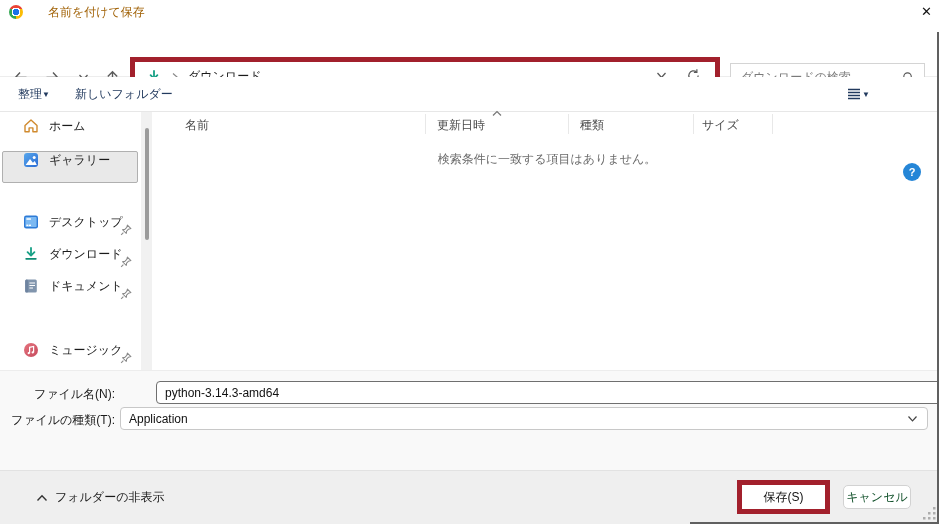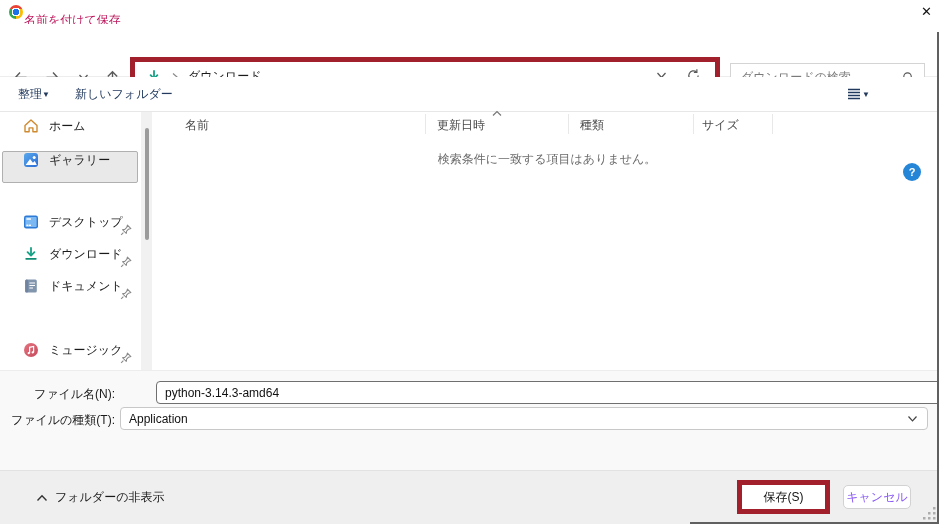--- a/index.html
+++ b/index.html
@@ -11,21 +11,21 @@
   }
   .abs { position:absolute; }
   svg { display:block; }
 
   
   .titlebar { left:0; top:0; width:939px; height:24px; background:#fff; }
   .chrome-icon { left:9px; top:5px; width:14px; height:14px; border-radius:50%;
     background:
       radial-gradient(circle at center, #1A73E8 0 30%, #fff 30% 44%, rgba(0,0,0,0) 44%),
       conic-gradient(from 60deg, #FBBC05 0 120deg, #34A853 120deg 240deg, #EA4335 240deg 360deg); }
-  .win-title { left:24px; top:0; height:24px; line-height:24px; color:#be185d;margin-top:8px; }
+  .win-title { left:48px; top:0; height:24px; line-height:24px; color:#a16207; }
   .close-btn { left:914px; top:0; width:25px; height:24px; text-align:center; line-height:24px;
     font-size:13px; color:#111; cursor:pointer; }
 
   
   .navbar { left:0; top:24px; width:939px; height:53px; background:#fff; border-bottom:1px solid #ededed; }
   .nav-ico { top:45px; width:17px; height:17px; }
   .annotation { border:5px solid var(--annotation,#A2202C); background:#fff; }
   .addr-annot { left:130px; top:33px; width:590px; height:39px; display:flex; align-items:center; }
   .addr-inner { display:flex; align-items:center; width:100%; height:100%; padding-left:11px; position:relative; }
   .crumb-text { margin-left:9px; color:#1a1a1a; }
@@ -79,21 +79,21 @@
   .combo .cb-caret { margin-right:9px; }
 
   
   .footer { left:0; top:470px; width:939px; height:54px; background:#efefef; border-top:1px solid #e2e2e2; }
   .hide-folders { position:absolute; left:36px; top:489px; display:flex; align-items:center; gap:7px;
     color:#1a1a1a; cursor:pointer; }
   .save-annot { left:737px; top:480px; width:93px; height:34px; }
   .save-btn { width:100%; height:100%; background:#fff; border:0; border-radius:2px;
     font:inherit; color:#111; cursor:pointer; }
   .cancel-btn { left:843px; top:485px; width:68px; height:24px; background:#fff;
-    border:1px solid #d2d2d2; border-radius:5px; font:inherit; color:#8b5cf6; cursor:pointer; }
+    border:1px solid #d2d2d2; border-radius:5px; font:inherit; color:#14532d; cursor:pointer; }
   .grip { left:923px; top:507px; }
 
   
   .edge-right { left:937px; top:32px; width:2px; height:492px; background:#606060; }
   .edge-bottom { left:690px; top:522px; width:249px; height:2px; background:#606060; }
 </style>
 </head>
 <body>
 
 <div class="abs titlebar">

